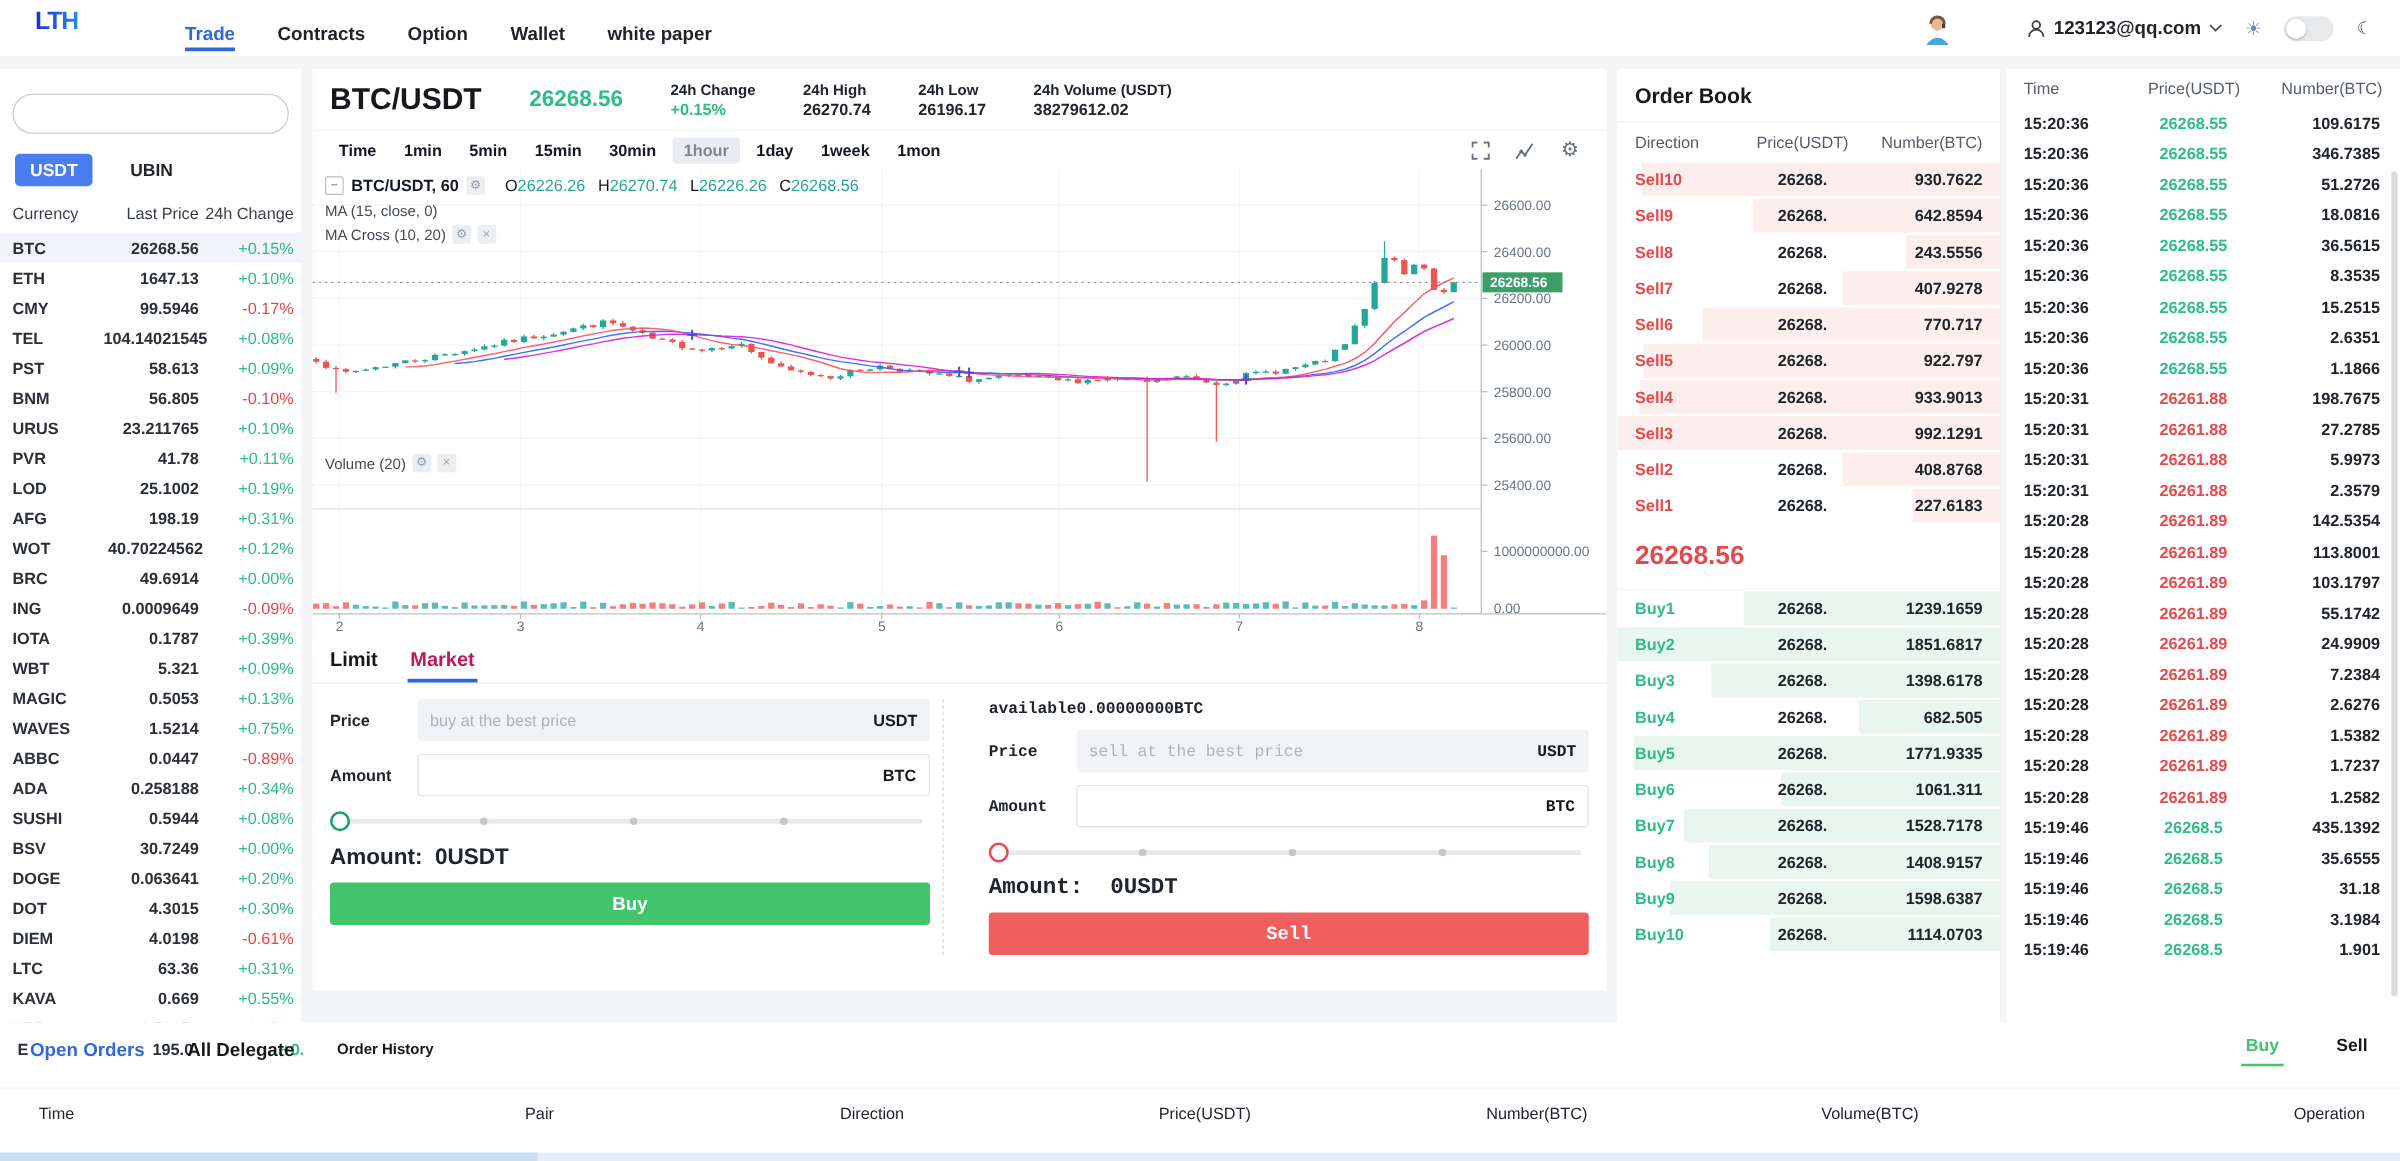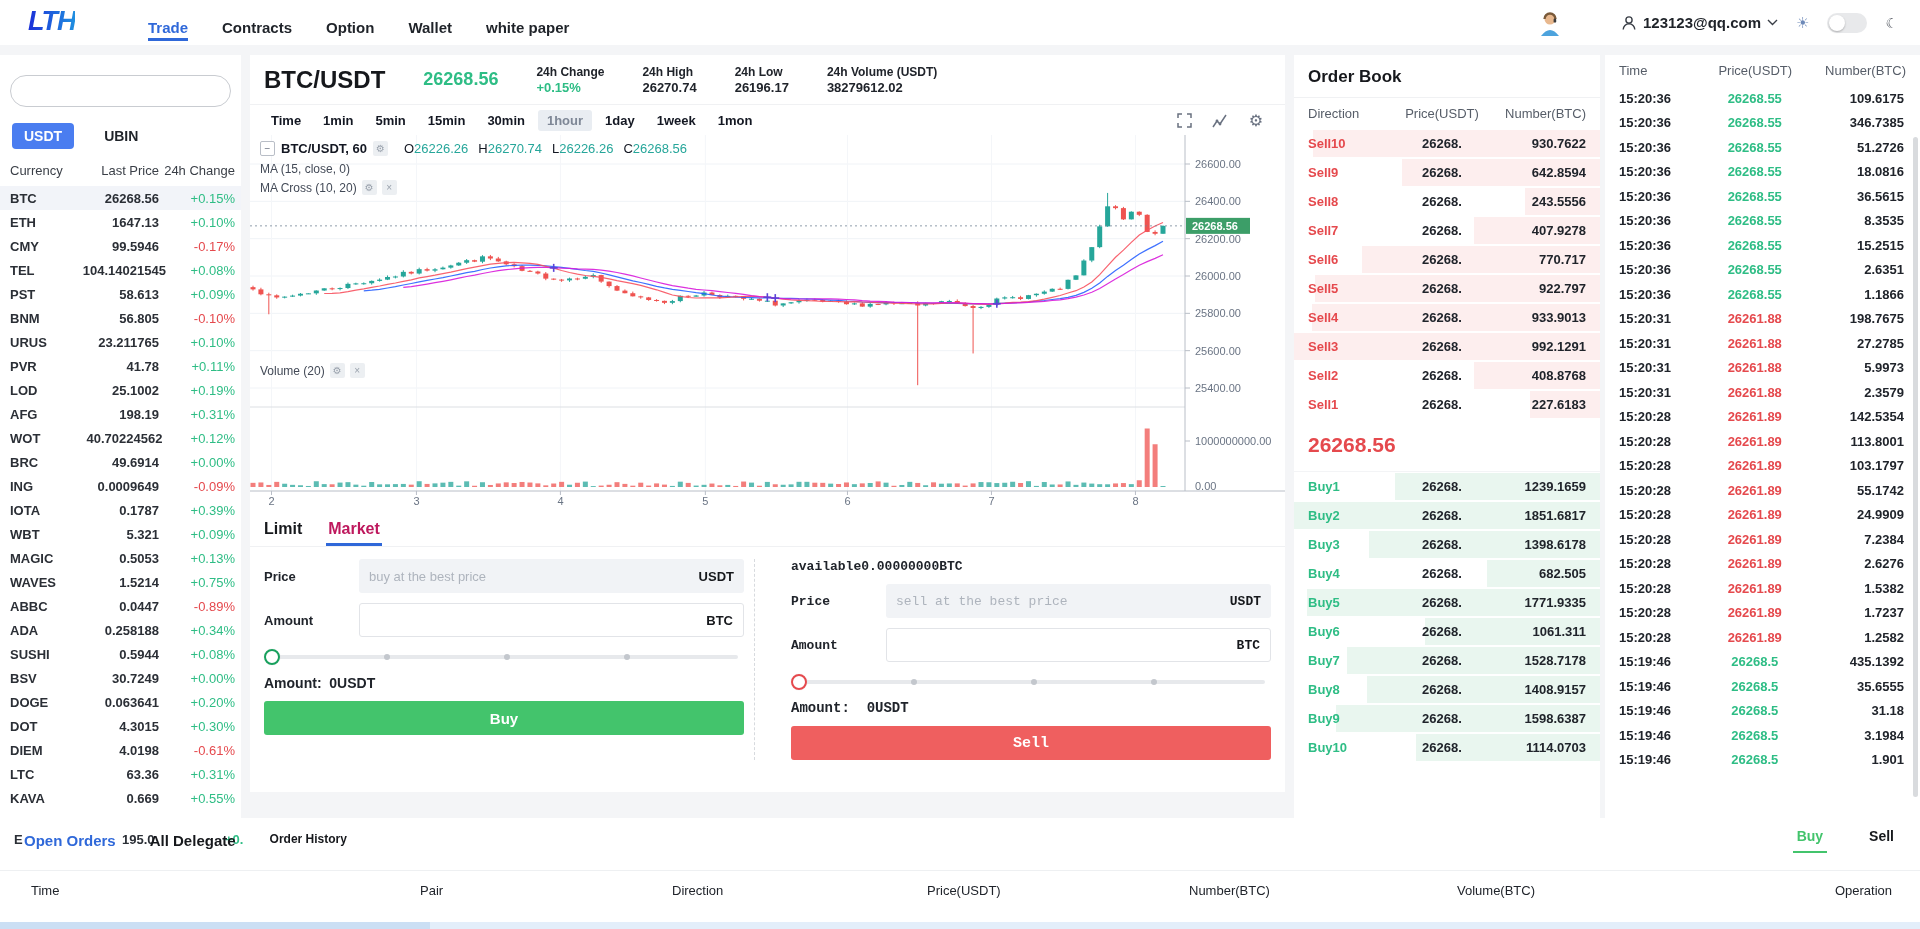--- a/index.html
+++ b/index.html
@@ -1,21 +1,21 @@
 <!DOCTYPE html>
 <html><head>
 <meta charset="utf-8">
 <style>
   * { margin:0; padding:0; box-sizing:border-box; }
   html,body { width:1920px; height:929px; font-family:"Liberation Sans","DejaVu Sans",sans-serif; background:#f4f5f7; overflow:hidden; }
   .panel { position:absolute; background:#fff; }
 
   
   #nav { position:absolute; top:0; left:0; width:1920px; height:45px; background:#fff; z-index:20; }
-  #logo { position:absolute; left:28px; top:6px; font-size:27px; font-weight:bold; font-style:italic; letter-spacing:-1px;
+  #logo { position:absolute; left:28px; top:6px; font-size:20px; font-weight:bold; letter-spacing:-1px;
           background:linear-gradient(90deg,#1b2fd8,#1f8fe0); -webkit-background-clip:text; background-clip:text; color:transparent; }
   #nav-menu { position:absolute; left:148px; top:0; height:45px; display:flex; align-items:center; gap:34px; }
   .nav-item { font-size:15px; color:#1f2329; font-weight:bold; cursor:pointer; height:36px; line-height:45px; position:relative; }
   .nav-item.active { color:#2f68d9; }
   .nav-item.active:after { content:""; position:absolute; left:0; right:0; bottom:0; height:3px; background:#2f68d9; }
   #nav-right { position:absolute; right:22px; top:0; height:45px; display:flex; align-items:center; gap:18px; }
   #support-avatar { width:26px; height:26px; margin-right:40px; }
   #account { display:flex; align-items:center; gap:6px; font-size:15px; font-weight:bold; color:#1f2329; cursor:pointer; }
   #theme-toggle { width:40px; height:20px; border-radius:10px; background:#e8e9eb; position:relative; cursor:pointer; }
   #theme-toggle .knob { position:absolute; left:2px; top:2px; width:16px; height:16px; border-radius:50%; background:#fff; box-shadow:0 1px 2px rgba(0,0,0,.25); }
@@ -64,33 +64,33 @@
   #form-panel { left:250px; top:510px; width:1035px; height:282px; }
   #form-tabs { display:flex; gap:26px; padding:10px 14px 0 14px; border-bottom:1px solid #f0f1f3; }
   .form-tab { font-size:16px; font-weight:bold; color:#16181c; padding-bottom:8px; cursor:pointer; position:relative; }
   .form-tab.active { color:#be185d; }
   .form-tab.active:after { content:""; position:absolute; left:-2px; right:-2px; bottom:0; height:3px; background:#2f68d9; }
   #form-cols { display:flex; padding:12px 14px 0 14px; }
   .form-col { width:500px; }
   .form-col.right { margin-left:36px;font-family:Liberation Mono, monospace; }
   #form-divider { width:0; border-left:1px dashed #d7dade; margin:0 0 0 10px; }
   .avail { font-size:13px; font-weight:bold; color:#20242b; margin-bottom:10px; }
-  .frow { display:flex; align-items:center; margin-bottom:10px;gap:25px; }
+  .frow { display:flex; align-items:center; margin-bottom:10px; }
   .frow .lbl { width:70px; font-size:13px; font-weight:bold; color:#20242b; }
   .inp { flex:1; height:34px; display:flex; align-items:center; padding:0 10px; font-size:13px; }
   .inp.gray { background:#f1f3f6; border-radius:3px; color:#aeb4bd; }
   .inp.white { background:#fff; border:1px solid #e2e4e8; border-radius:3px; }
   .inp .ph { flex:1; color:#aeb4bd; }
   .inp .sfx { font-weight:bold; color:#16181c; }
   .slider { position:relative; height:20px; margin:6px 0 8px 0; }
   .slider .track { position:absolute; left:6px; right:6px; top:8px; height:4px; background:#e7e9ec; border-radius:2px; }
   .slider .dot { position:absolute; top:7px; width:6px; height:6px; border-radius:50%; background:#c3c7cd; }
   .slider .handle { position:absolute; top:2px; left:0; width:16px; height:16px; border-radius:50%; background:#fff; border:2px solid #18a05d; box-shadow:0 0 0 1px rgba(0,0,0,.02); cursor:pointer; }
   .slider .handle.red { border-color:#e5494d; }
-  .amt-line { font-size:14px; font-weight:bold; color:#20242b; margin:2px 0 10px 0; }
+  .amt-line { font-size:18px; font-weight:bold; color:#20242b; margin:2px 0 10px 0; }
   .obtn { height:34px; border-radius:3px; display:flex; align-items:center; justify-content:center; color:#fff; font-size:15px; font-weight:bold; cursor:pointer; }
   .obtn.buy { background:#43c46c; } .obtn.sell { background:#ef5f5f; }
 
   
   #ob-panel { left:1294px; top:55px; width:306px; height:763px; overflow:hidden; }
   .panel-title { font-size:17px; font-weight:bold; color:#16181c; padding:12px 14px 10px 14px; border-bottom:1px solid #f0f1f3; }
   .tbl-head { display:flex; padding:8px 14px; font-size:13px; color:#565d68; }
   .tbl-head .h1{width:86px;} .tbl-head .h2{flex:1; text-align:center;} .tbl-head .h3{flex:1; text-align:right;}
   .ob-row { position:relative; height:29px; display:flex; align-items:center; padding:0 14px; font-size:13px; }
   .ob-depth { position:absolute; right:0; top:1px; bottom:1px; }

